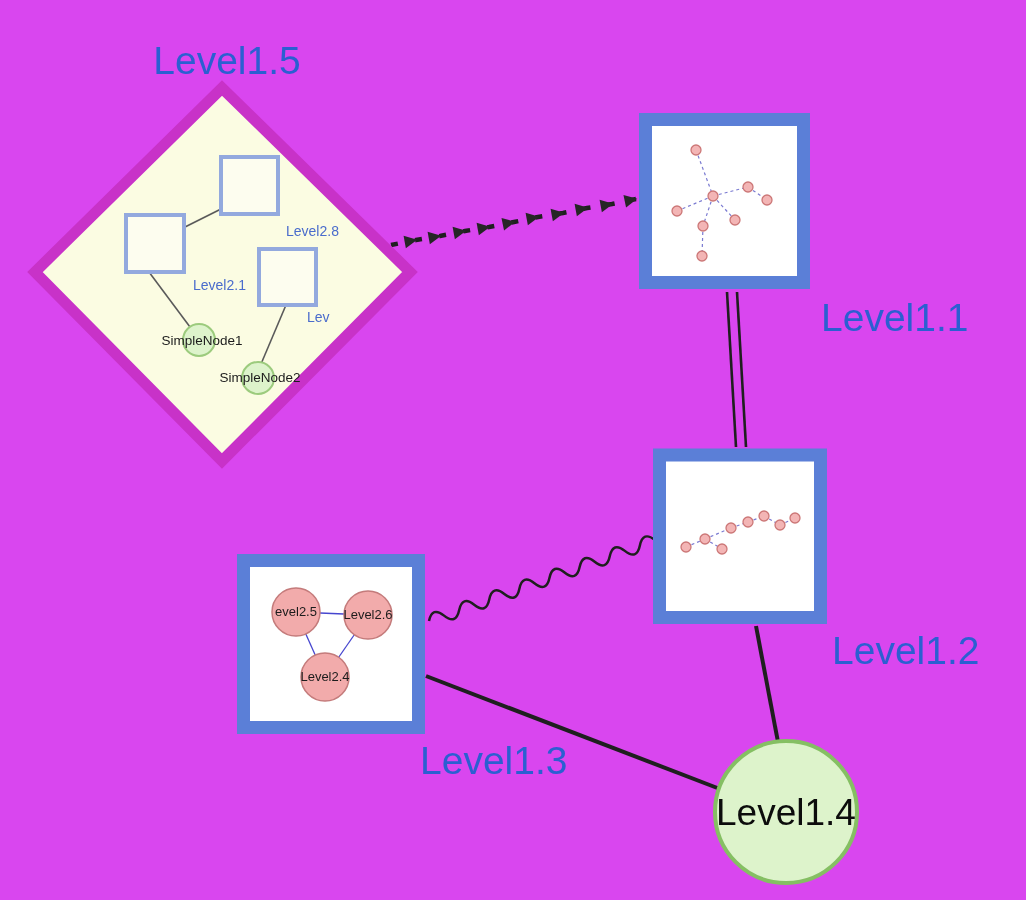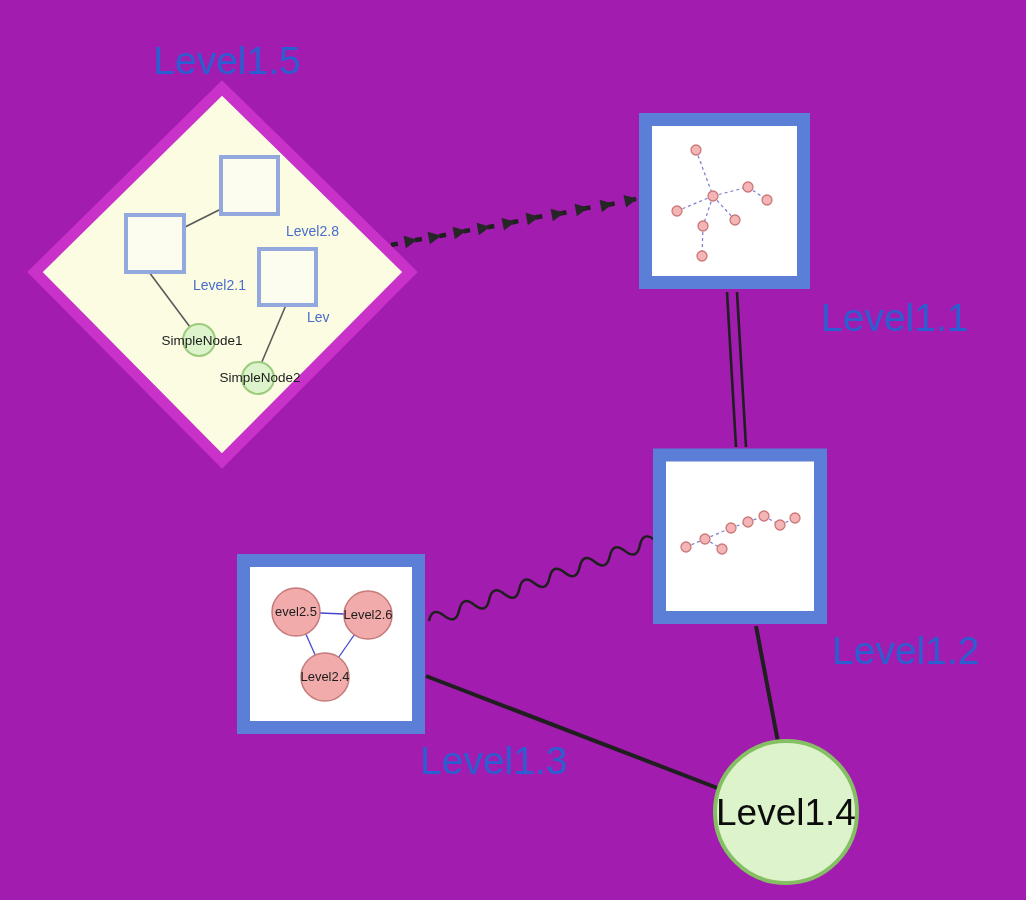--- a/index.html
+++ b/index.html
@@ -4,21 +4,21 @@
 <style>
   html, body {
     margin: 0;
     padding: 0;
     background: #ffffff;
   }
   .canvas {
     position: relative;
     width: 1026px;
     height: 900px;
-    background: #a21caf;
+    background: #d946ef;
     overflow: hidden;
     font-family: "Liberation Sans", sans-serif;
   }
   svg { display: block; }
 
   .big-label {
     font-family: "Liberation Sans", sans-serif;
     font-size: 39px;
     fill: #2b5fd1;
   }

